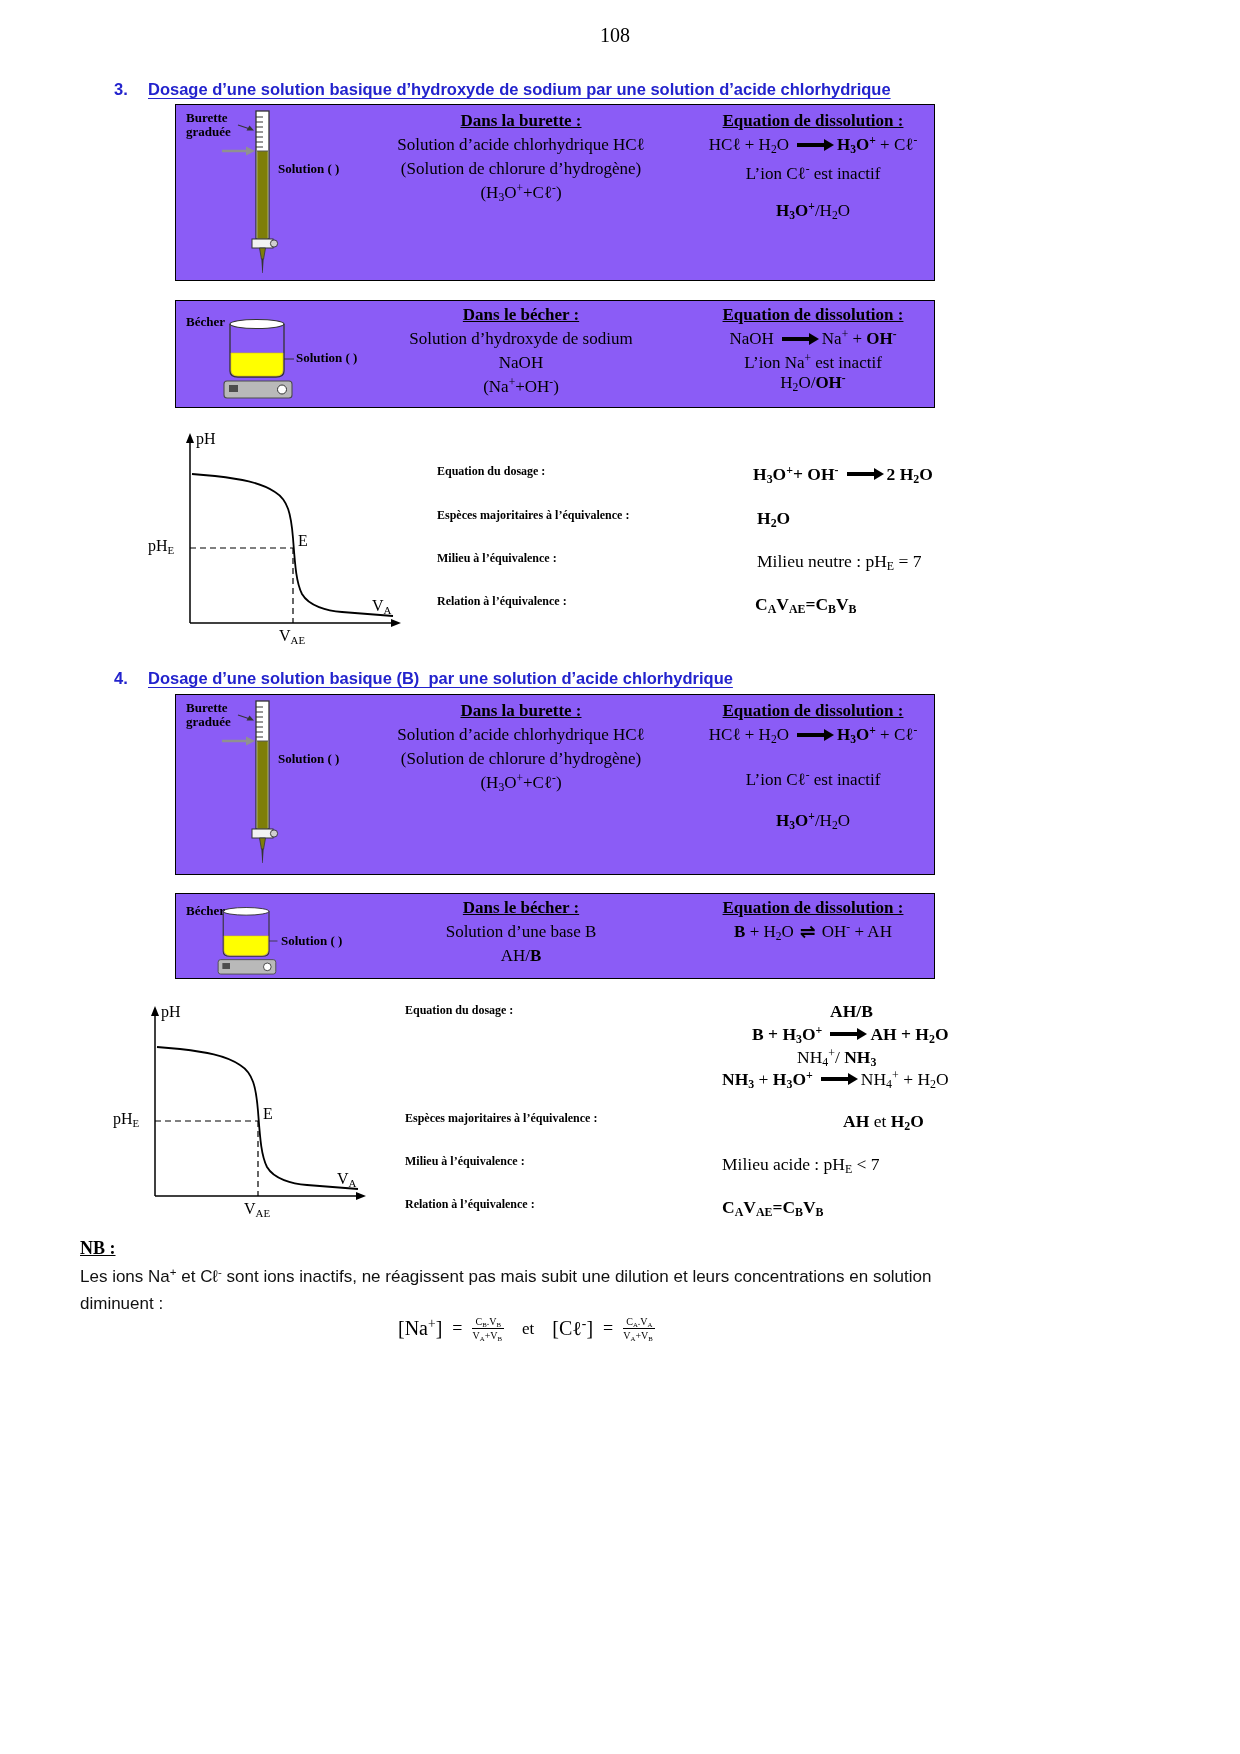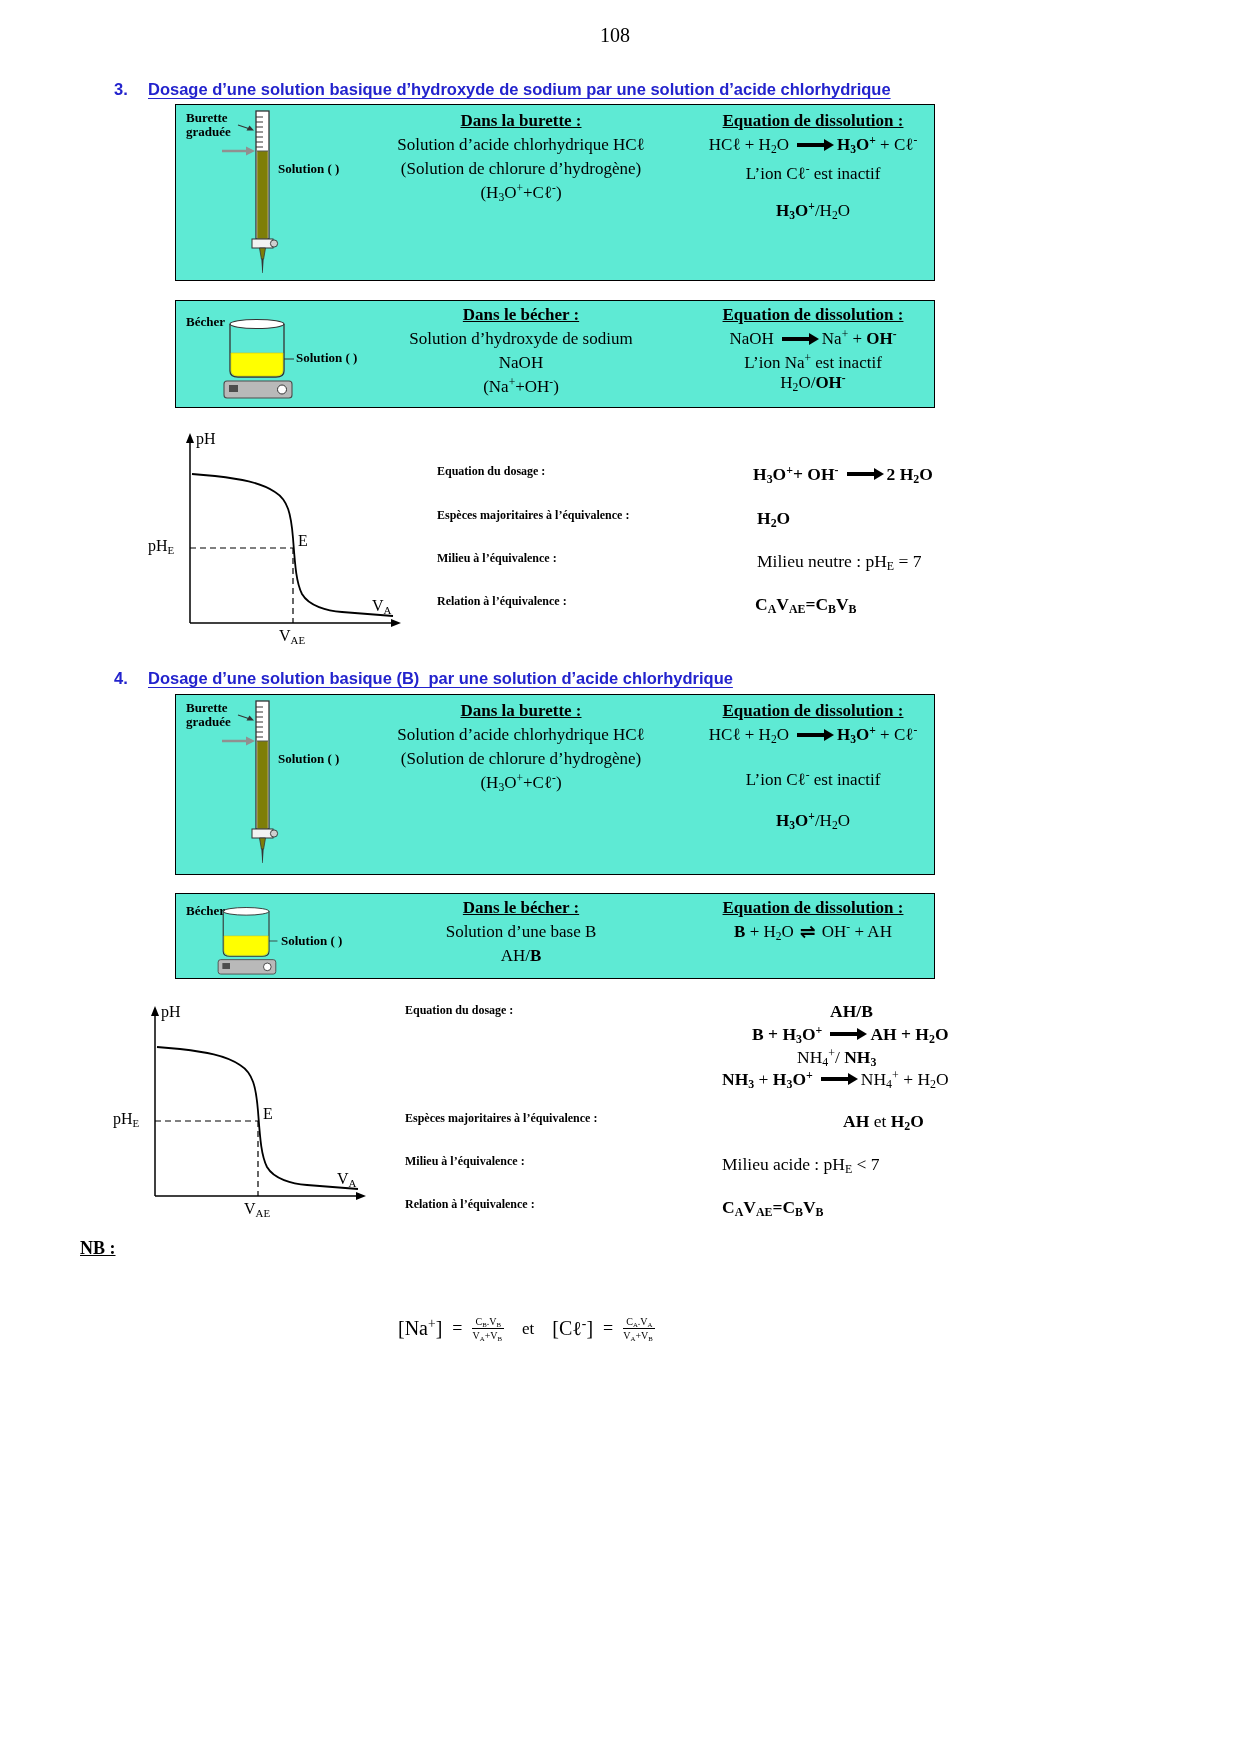--- a/index.html
+++ b/index.html
@@ -6,21 +6,21 @@
   html,body{background:#fff}
   .page{position:relative;width:1240px;height:1754px;background:#fff;overflow:hidden;
         font-family:"Liberation Serif","DejaVu Serif",serif;color:#000}
   .abs{position:absolute}
   .b{font-weight:bold}
   .bu{font-weight:bold;}
   .heading{position:absolute;display:flex;color:#2323cd;font-family:"Liberation Sans","DejaVu Sans",sans-serif;
            font-weight:bold;font-size:16.5px}
   .heading .num{width:34px}
   .heading .ttl{text-decoration:underline;text-underline-offset:3px;white-space:pre}
-  .box{position:absolute;border:1.3px solid #000;background:#5eead4}
+  .box{position:absolute;border:1.3px solid #000;background:#8b5cf6}
   .col{position:absolute;text-align:center;font-size:17px;line-height:21px}
   .col .t{font-weight:bold;text-decoration:underline}
   .line{margin-top:3px}
   sub{font-size:68%;vertical-align:-0.25em;line-height:0}
   sup{font-size:68%;vertical-align:0.5em;line-height:0}
   .arr{display:inline-block;position:relative;width:28px;height:4px;background:#000;
        vertical-align:middle;margin:0 12px 3px 8px}
   .arr:after{content:"";position:absolute;right:-9px;top:-4px;width:0;height:0;
        border-left:10px solid #000;border-top:6px solid transparent;border-bottom:6px solid transparent}
   .equil{font-family:"DejaVu Sans",sans-serif;font-weight:bold;font-size:19px;margin:0 6px;vertical-align:-1px}
@@ -275,20 +275,21 @@
     <span class="b">AH</span><span> et </span><span class="b">H<sub>2</sub>O</span>
   </span>
 
   <span class="sum-label" style="left:405px;top:1154px">Milieu à l’équivalence :</span>
   <span class="sum-value" style="left:722px;top:1154px">Milieu acide : pH<sub>E</sub> &lt; 7</span>
 
   <span class="sum-label" style="left:405px;top:1197px">Relation à l’équivalence :</span>
   <span class="sum-value b" style="left:722px;top:1197px">C<sub>A</sub>V<sub>AE</sub>=C<sub>B</sub>V<sub>B</sub></span>
 
   <span class="nblabel" style="left:80px;top:1238px">NB :</span>
+  <div class="nbtext" style="left:80px;top:1263px;width:920px">Les ions Na<sup>+</sup> et Cℓ<sup>-</sup> sont ions inactifs, ne réagissent pas mais subit une dilution et leurs concentrations en solution diminuent :</div>
 
   <div class="abs" style="left:398px;top:1316px;display:flex;align-items:center">
     <span style="font-size:20px">[Na<sup>+</sup>]</span>
     <span style="margin:0 10px;font-size:18px">=</span>
     <span class="frac">
       <span class="fn">C<sub>B</sub>.V<sub>B</sub></span>
       <span class="fd">V<sub>A</sub>+V<sub>B</sub></span>
     </span>
     <span style="margin:0 18px;font-size:17px">et</span>
     <span style="font-size:20px">[Cℓ<sup>-</sup>]</span>

